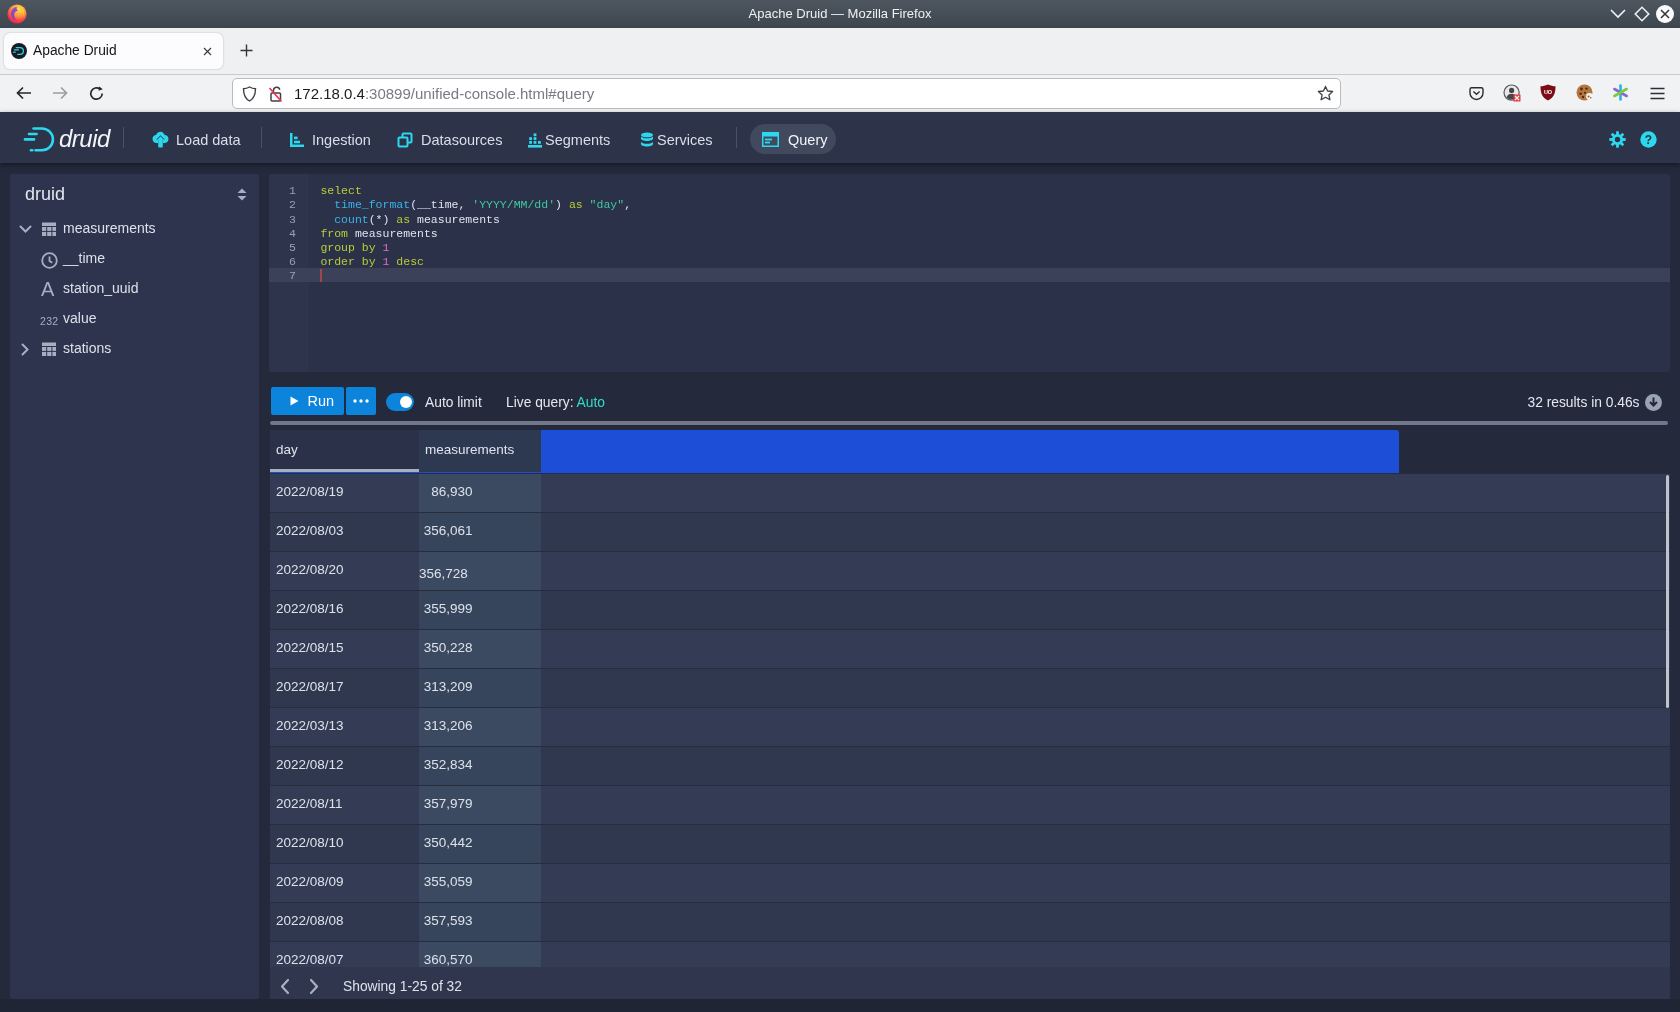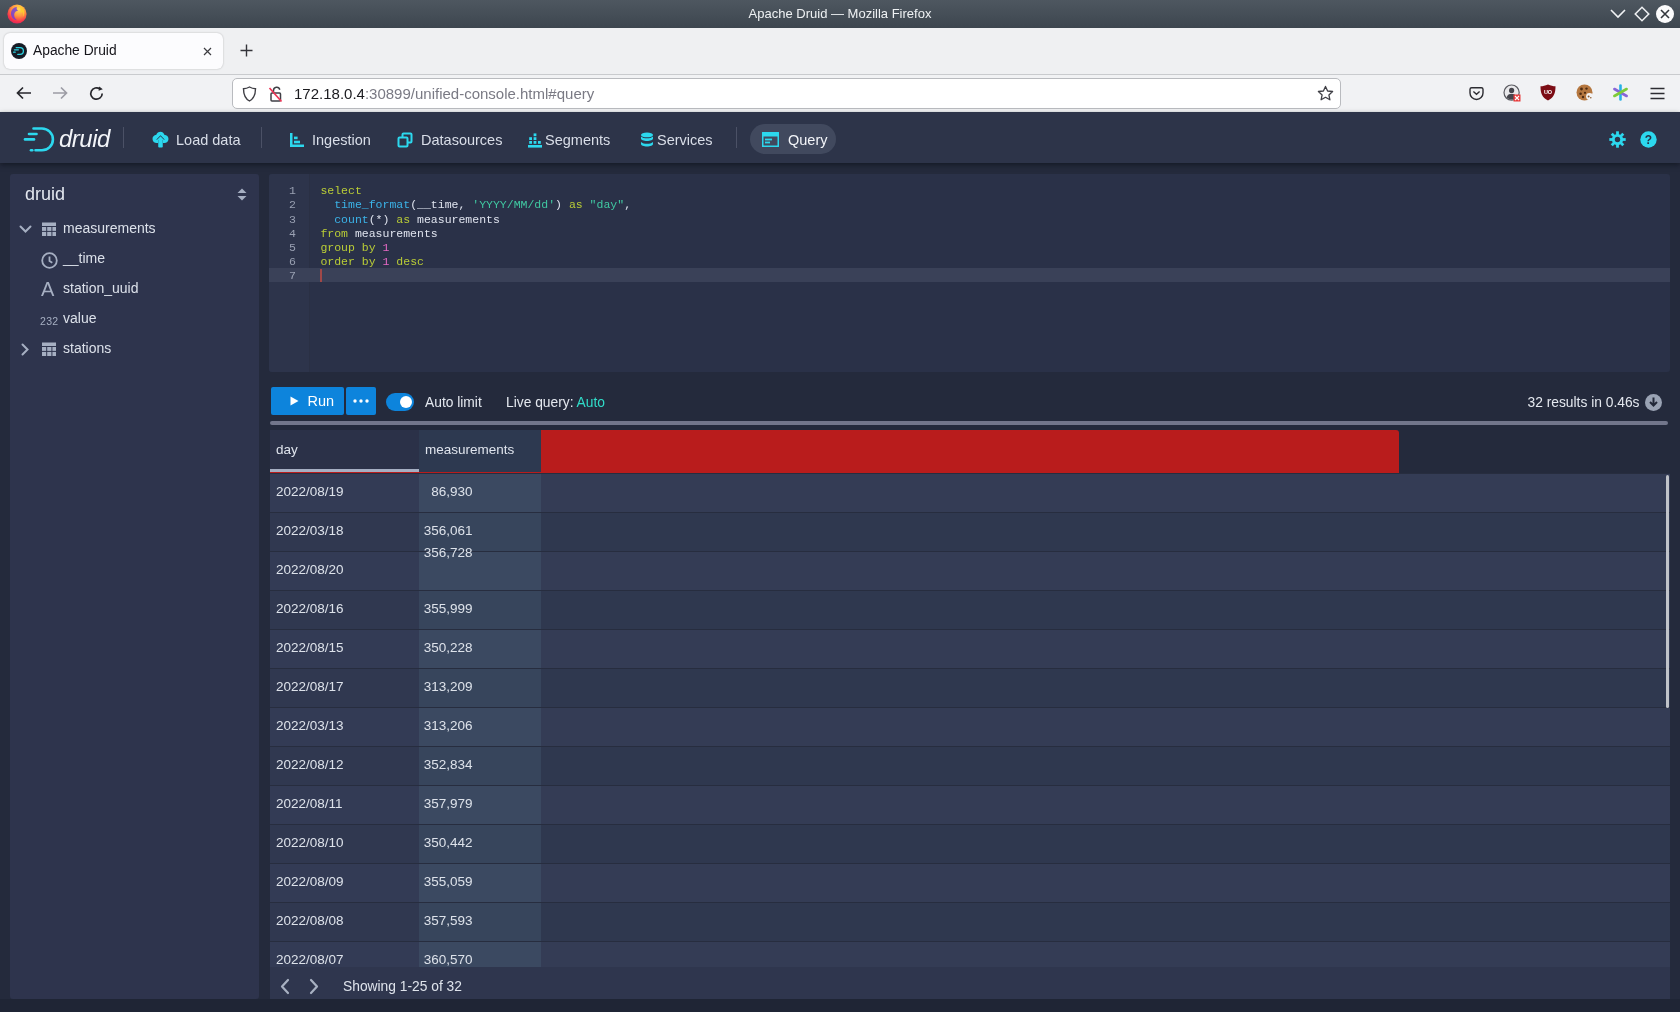--- a/index.html
+++ b/index.html
@@ -44,21 +44,21 @@
   .kw { color:#b9cc36; } .fn { color:#3bb3e8; } .str { color:#40c9a2; } .num { color:#e568c4; }
   #activeline { left:0; top:93.5px; width:1401px; height:14.2px; background:#3a4158; }
   #cursor { left:51.4px; top:94.5px; width:2px; height:13px; background:#a04848; }
   .codeline { left:51.4px; }
 
   
   .bluebtn { position:absolute; background:#0d84dc; border-radius:2px; }
   .runtext { color:#e4e8ef; font-size:13.8px; }
 
   
-  #results { left:270px; top:430px; width:1129px; height:569px; background:#b91c1c; border-radius:3px; }
+  #results { left:270px; top:430px; width:1129px; height:569px; background:#1d4ed8; border-radius:3px; }
   .hdr { position:absolute; top:0; height:42px; font-size:13.5px; color:#dfe4ed; }
   .cell { position:absolute; height:39px; line-height:38px; font-size:13.5px; color:#dde2ea; }
   #hscroll { z-index:5; left:270px; top:421px; width:1398px; height:4px; background:#72768b; border-radius:2px; }
   #vscroll { z-index:5; left:1665.8px; top:475px; width:3.4px; height:233px; background:#c0c3c9; border-radius:2px; }
   #footer-text { color:#dee3eb; font-size:13.8px; }
 </style>
 </head>
 <body>
 <div id="stage">
 
@@ -359,27 +359,27 @@
     <div class="abs" style="left:0;top:536.5px;width:1400px;height:32.5px;background:#2f364e"></div>
     <div class="abs" style="left:0;top:39px;width:149px;height:3px;background:#a5aec2"></div>
     <div class="abs" style="left:0;top:44px;width:149px;height:38px;background:#333b55"></div>
     <div class="abs" style="left:149px;top:44px;width:121.5px;height:38px;background:#3b4961"></div>
     <div class="abs" style="left:270.5px;top:44px;width:1129.5px;height:38px;background:#343c55"></div>
     <div class="abs cell" style="left:6px;top:42.5px">2022/08/19</div>
     <div class="abs cell" style="left:149px;top:42.5px;width:53.5px;text-align:right">86,930</div>
     <div class="abs" style="left:0;top:83px;width:149px;height:38px;background:#303850"></div>
     <div class="abs" style="left:149px;top:83px;width:121.5px;height:38px;background:#37455c"></div>
     <div class="abs" style="left:270.5px;top:83px;width:1129.5px;height:38px;background:#2f384f"></div>
-    <div class="abs cell" style="left:6px;top:81.5px">2022/03/18</div>
+    <div class="abs cell" style="left:6px;top:81.5px">2022/08/03</div>
     <div class="abs cell" style="left:149px;top:81.5px;width:53.5px;text-align:right">356,061</div>
     <div class="abs" style="left:0;top:122px;width:149px;height:38px;background:#333b55"></div>
     <div class="abs" style="left:149px;top:122px;width:121.5px;height:38px;background:#3b4961"></div>
     <div class="abs" style="left:270.5px;top:122px;width:1129.5px;height:38px;background:#343c55"></div>
     <div class="abs cell" style="left:6px;top:120.5px">2022/08/20</div>
-    <div class="abs cell" style="left:149px;top:104px;width:53.5px;text-align:right">356,728</div>
+    <div class="abs cell" style="left:149px;top:125px;width:53.5px;text-align:left">356,728</div>
     <div class="abs" style="left:0;top:161px;width:149px;height:38px;background:#303850"></div>
     <div class="abs" style="left:149px;top:161px;width:121.5px;height:38px;background:#37455c"></div>
     <div class="abs" style="left:270.5px;top:161px;width:1129.5px;height:38px;background:#2f384f"></div>
     <div class="abs cell" style="left:6px;top:159.5px">2022/08/16</div>
     <div class="abs cell" style="left:149px;top:159.5px;width:53.5px;text-align:right">355,999</div>
     <div class="abs" style="left:0;top:200px;width:149px;height:38px;background:#333b55"></div>
     <div class="abs" style="left:149px;top:200px;width:121.5px;height:38px;background:#3b4961"></div>
     <div class="abs" style="left:270.5px;top:200px;width:1129.5px;height:38px;background:#343c55"></div>
     <div class="abs cell" style="left:6px;top:198.5px">2022/08/15</div>
     <div class="abs cell" style="left:149px;top:198.5px;width:53.5px;text-align:right">350,228</div>

